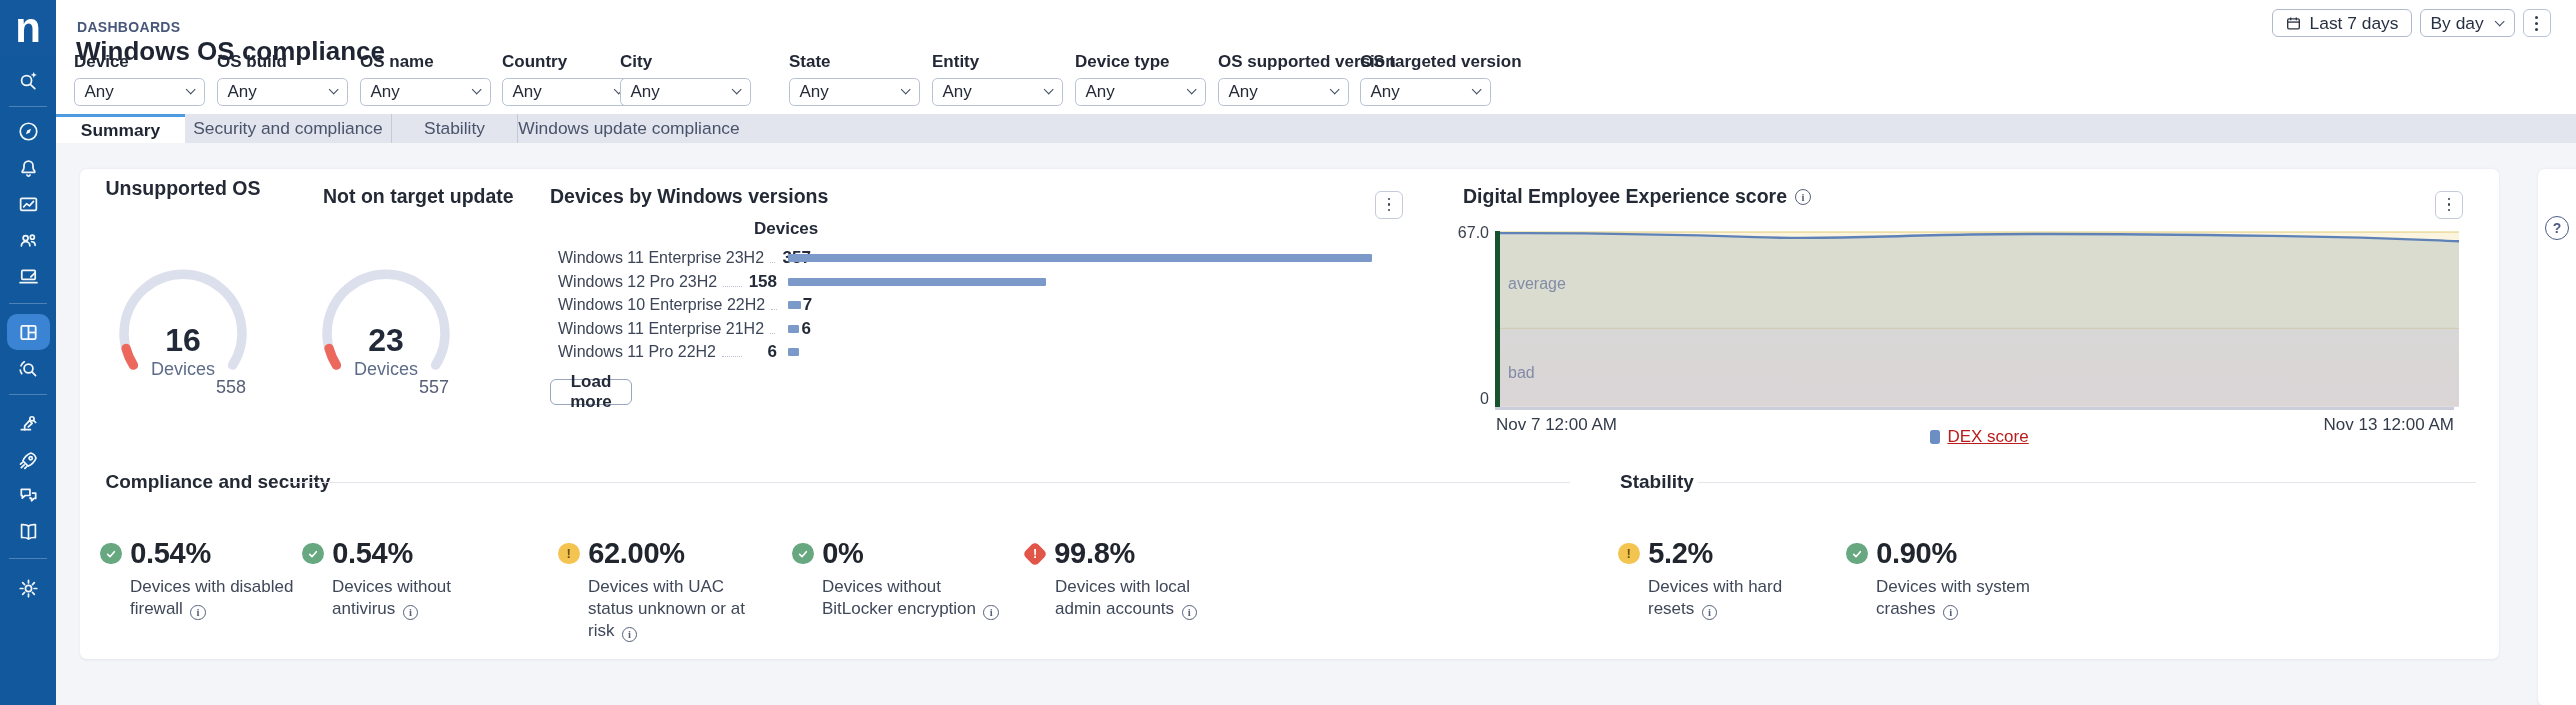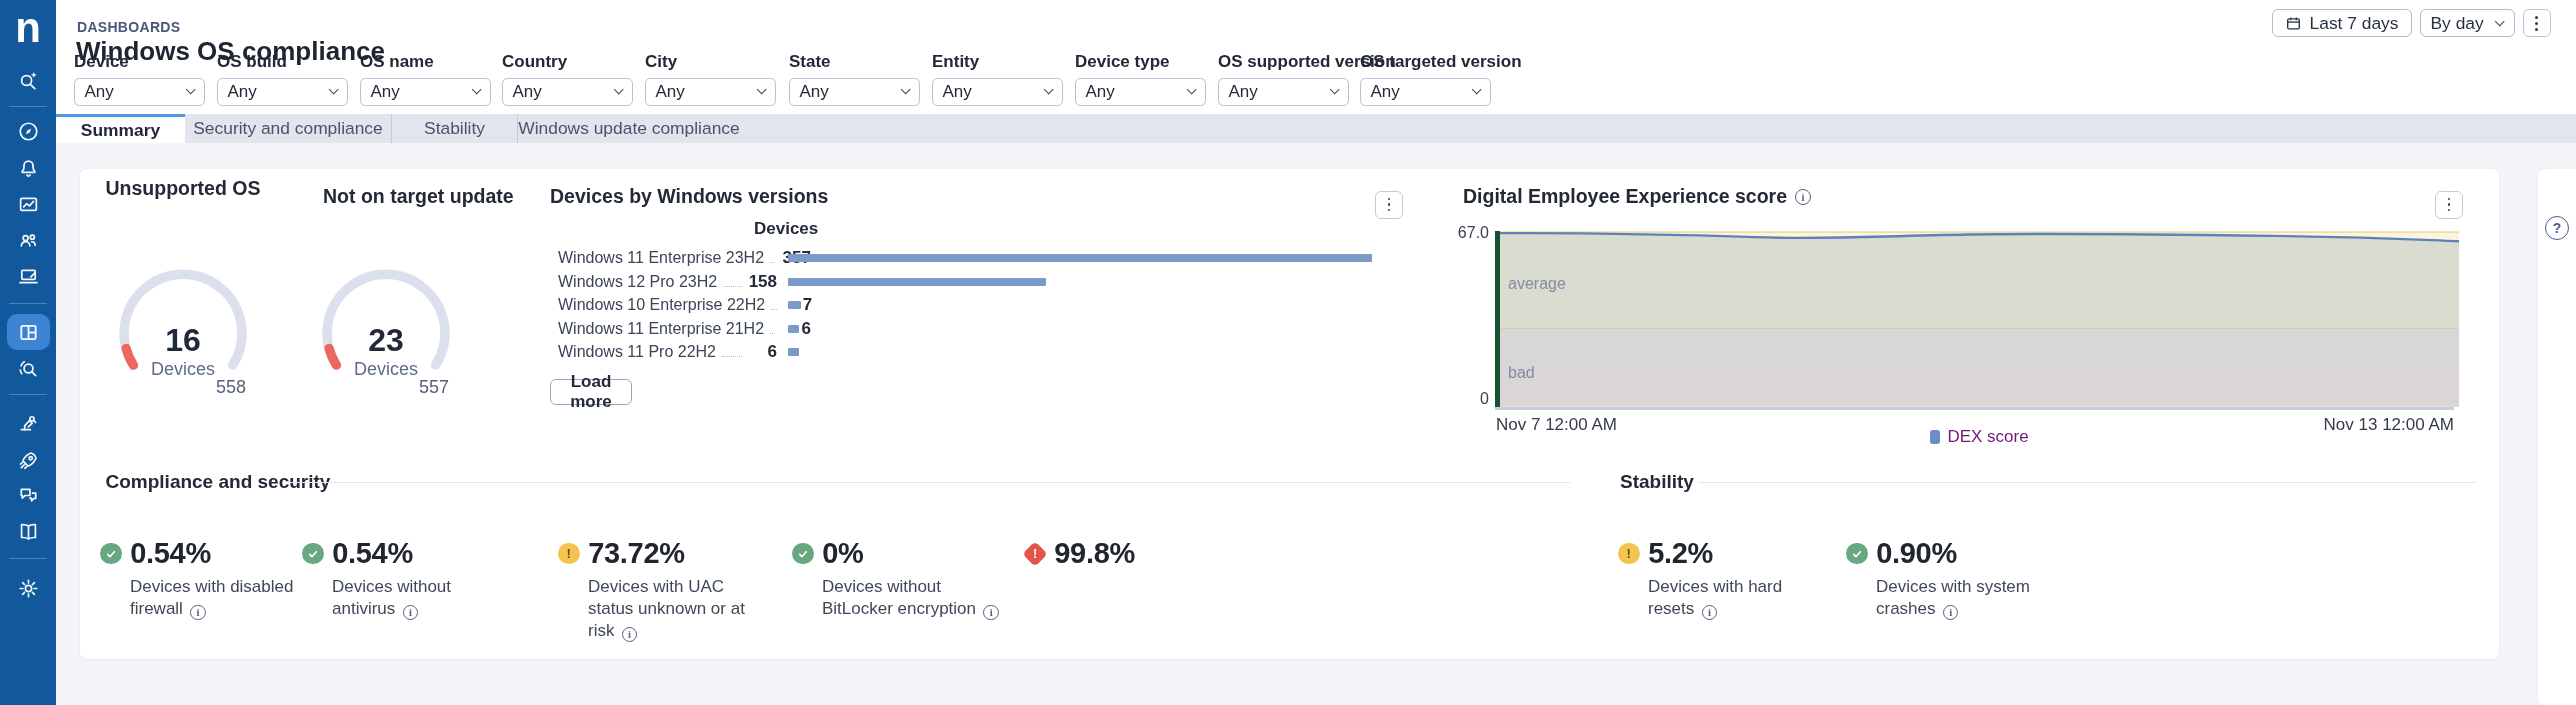--- a/index.html
+++ b/index.html
@@ -74,21 +74,21 @@
 
   
   .plot { position:absolute; left:1415px; top:62px; width:959px; height:176px; border-left:5px solid #14532d; }
   .plot svg { position:absolute; left:0; top:0; }
   .zone-label { position:absolute; left:8px; font-size:16px; color:#828CA6; }
   .axis-x { position:absolute; left:1415px; top:238px; width:959px; height:2.7px; background:#C9CEDA; }
   .ytick { position:absolute; left:1354px; width:55px; text-align:right; font-size:16px; color:#39414F; }
   .xtick { position:absolute; top:246px; font-size:17px; color:#333B4A; }
   .legend { position:absolute; left:1850px; top:258px; display:flex; align-items:center; gap:7.4px; cursor:pointer; }
   .legend-swatch { width:10px; height:13.4px; border-radius:2.7px; background:#6B8FC4; }
-  .legend-label { font-size:17px; color:#701a75; }
+  .legend-label { font-size:17px; color:#b91c1c;text-decoration:underline; }
 
   
   .section-title { position:absolute; font-size:19px; font-weight:bold; color:#242A35; white-space:nowrap; }
   .section-rule { position:absolute; height:1.3px; background:#E4E6EB; }
   .kpi { position:absolute; top:369px; }
   .kpi-head { display:flex; align-items:center; gap:8.7px; height:31px; }
   .kpi-value { font-size:29px; font-weight:bold; color:#20252E; letter-spacing:-0.3px; }
   .kpi-label { margin-top:6.7px; margin-left:30px; width:185px; font-size:17px; line-height:22px; color:#3F4859; }
   .kpi-label .info-icon { width:15.4px; height:15.4px; vertical-align:-2.7px; margin-left:2.7px; }
   .st-good { width:21.5px; height:21.5px; border-radius:50%; background:#67A880; display:flex; align-items:center; justify-content:center; flex:none; }
@@ -256,21 +256,21 @@
           <span class="chev"></span>
       </div>
     </div>
     <div class="filter" style="left:502px">
       <span class="flabel">Country</span>
       <div class="fselect">
         <span>Any</span>
           <span class="chev"></span>
       </div>
     </div>
-    <div class="filter" style="left:645px">
+    <div class="filter" style="left:620px">
       <span class="flabel">City</span>
       <div class="fselect">
         <span>Any</span>
           <span class="chev"></span>
       </div>
     </div>
     <div class="filter" style="left:789px">
       <span class="flabel">State</span>
       <div class="fselect">
         <span>Any</span>
@@ -464,21 +464,21 @@
           </span>
           <span class="kpi-value">0.54%</span>
         </div>
         <div class="kpi-label"><span>Devices without antivirus</span>
           <span class="info-icon">i</span></div>
       </div>
 
       <div class="kpi" style="left:478px">
         <div class="kpi-head">
           <span class="st-warn">!</span>
-          <span class="kpi-value">73.72%</span>
+          <span class="kpi-value">62.00%</span>
         </div>
         <div class="kpi-label"><span>Devices with UAC status unknown or at risk</span>
           <span class="info-icon">i</span></div>
       </div>
 
       <div class="kpi" style="left:712px">
         <div class="kpi-head">
           <span class="st-good">
             <svg width="12" height="12" viewBox="0 0 18 18">
                 <path d="M4 9.5 L7.5 13 L14 5.5" stroke="#fff" stroke-width="2.4" fill="none" stroke-linecap="round" stroke-linejoin="round"></path>
@@ -490,20 +490,22 @@
           <span class="info-icon">i</span></div>
       </div>
 
       <div class="kpi" style="left:945px">
         <div class="kpi-head">
           <span class="st-bad">
               <b>!</b>
             </span>
           <span class="kpi-value">99.8%</span>
         </div>
+        <div class="kpi-label"><span>Devices with local admin accounts</span>
+          <span class="info-icon">i</span></div>
       </div>
 
       <div class="kpi" style="left:1538px">
         <div class="kpi-head">
           <span class="st-warn">!</span>
           <span class="kpi-value">5.2%</span>
         </div>
         <div class="kpi-label"><span>Devices with hard resets</span>
           <span class="info-icon">i</span></div>
       </div>

